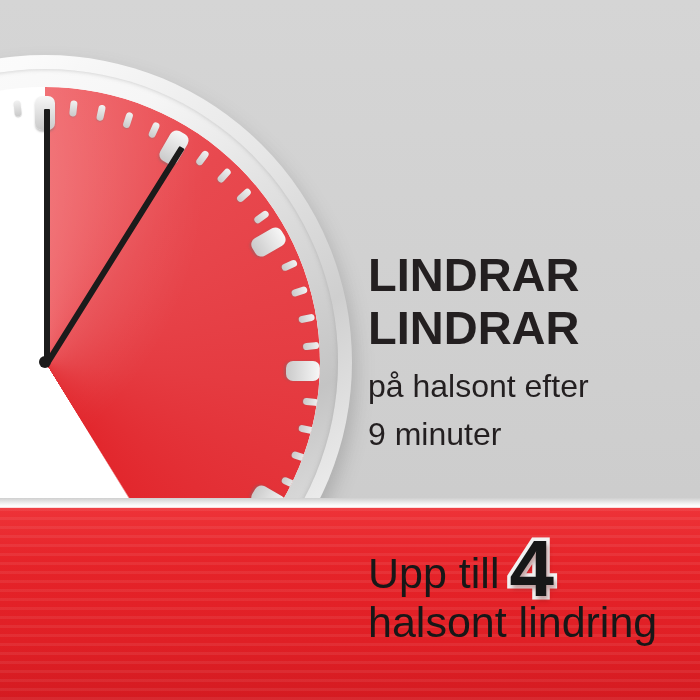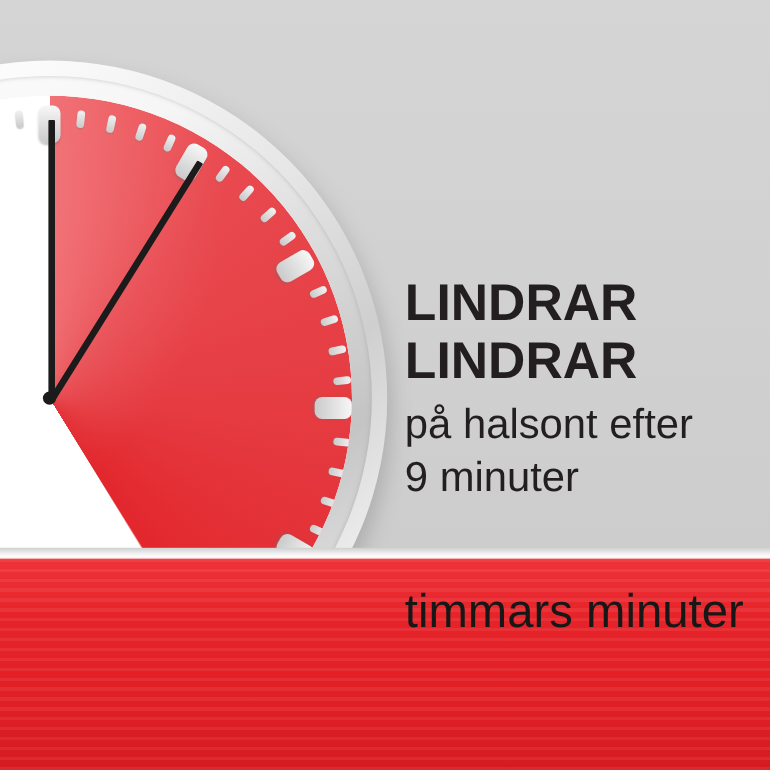--- a/index.html
+++ b/index.html
@@ -106,21 +106,21 @@
   
   .headline{
     position:absolute;left:368px;top:248px;width:320px;
     color:#231f20;
   }
   .hl-1,.hl-2{
     font-weight:bold;font-size:47px;line-height:53px;letter-spacing:0px;
     white-space:nowrap;
   }
   .sub-1,.sub-2{
-    font-weight:normal;font-size:38px;line-height:48px;white-space:nowrap;
+    font-weight:normal;font-size:32px;line-height:48px;white-space:nowrap;
     color:#231f20;
   }
   .sub-1{margin-top:8px;}
 
   .banner-text{
     position:absolute;left:368px;top:528px;width:330px;color:#141414;
   }
   .bt-row1{
     display:flex;align-items:baseline;gap:10px;height:66px;
   }
@@ -195,16 +195,20 @@
     <div class="hl-1">LINDRAR</div>
     <div class="hl-2">LINDRAR</div>
     <div class="sub-1">på halsont efter</div>
     <div class="sub-2">9 minuter</div>
   </div>
 
   <div class="banner-topglow"></div>
   <div class="banner"></div>
 
   <div class="banner-text">
-    <div class="bt-row2">timmars minuter</div>
+    <div class="bt-row1">
+      <span class="bt-upp">Upp till</span>
+      <span class="bt-num">4</span>
+    </div>
+    <div class="bt-row2">halsont lindring</div>
   </div>
 
 </div>
 
 </body></html>

